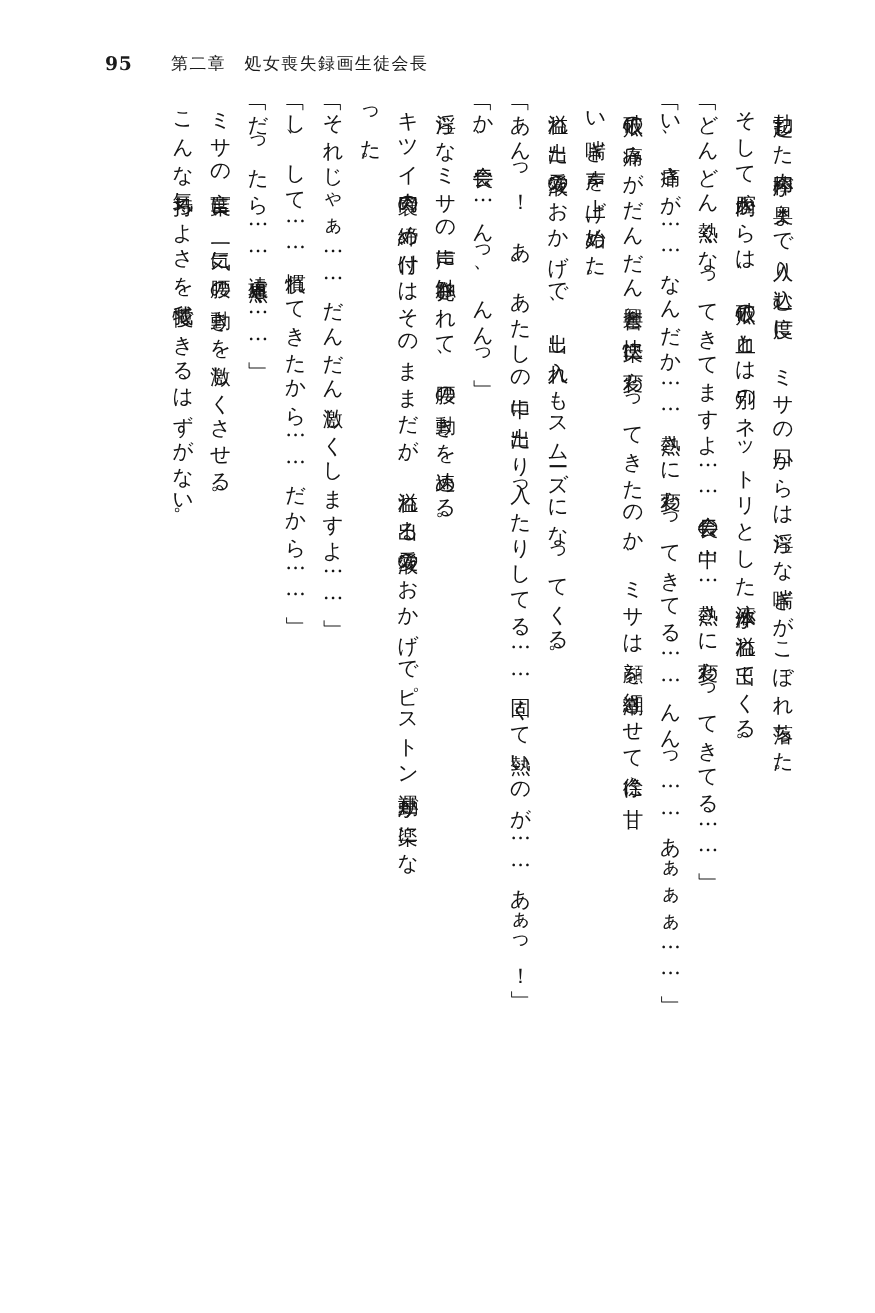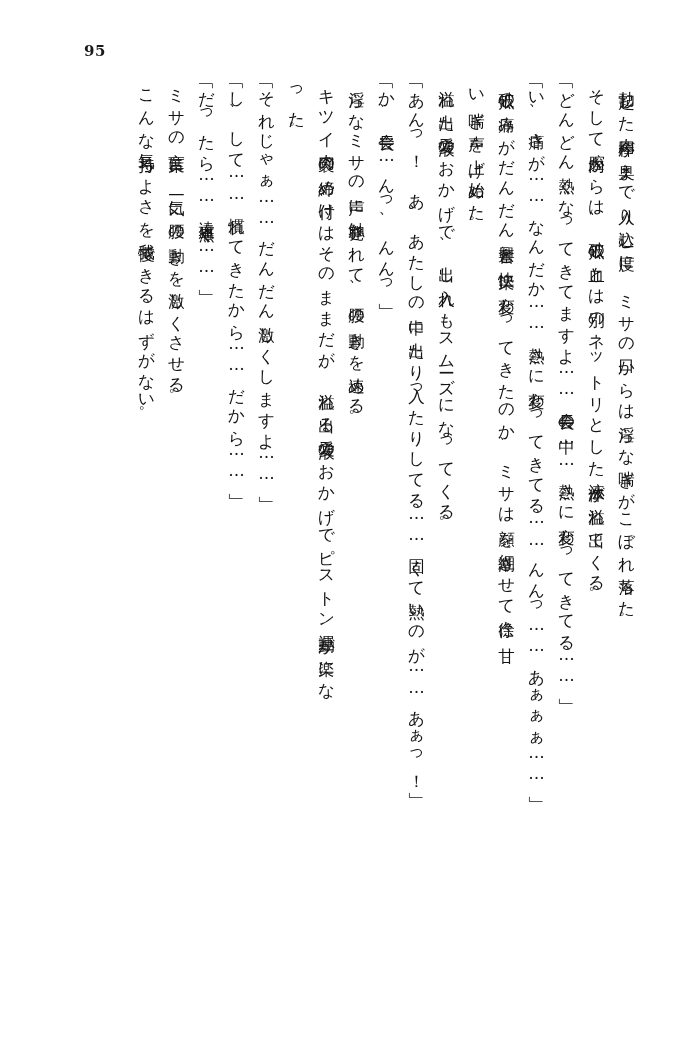--- a/index.html
+++ b/index.html
@@ -74,20 +74,21 @@
     color: #141414;
   }
 </style>
 </head>
 <body>
 
 <div class="page">
 
   <div class="header">
     <span class="pageno">95</span>
+    <span class="chaptitle">第二章　処女喪失録画生徒会長</span>
   </div>
 
   <div class="body-area" id="body-area">
       <div class="vline">勃起した肉棒が奥まで入り込む度に、ミサの口からは淫らな喘ぎがこぼれ落ちた。</div>
       <div class="vline">そして膣内からは、破瓜の血とは別のネットリとした液体が溢れ出てくる。</div>
       <div class="vline">「どんどん熱くなってきてますよ……会長の中……熱さに変わってきてる……」</div>
       <div class="vline">「い、痛さが……なんだか……熱さに変わってきてる……んんっ……あぁぁぁ……」</div>
       <div class="vline">破瓜の痛みがだんだん興奮と快楽に変わってきたのか、ミサは顔を紅潮させて徐々に甘</div>
       <div class="vline">い喘ぎ声を上げ始めた。</div>
       <div class="vline">溢れ出た愛液のおかげで、出し入れもスムーズになってくる。</div>

